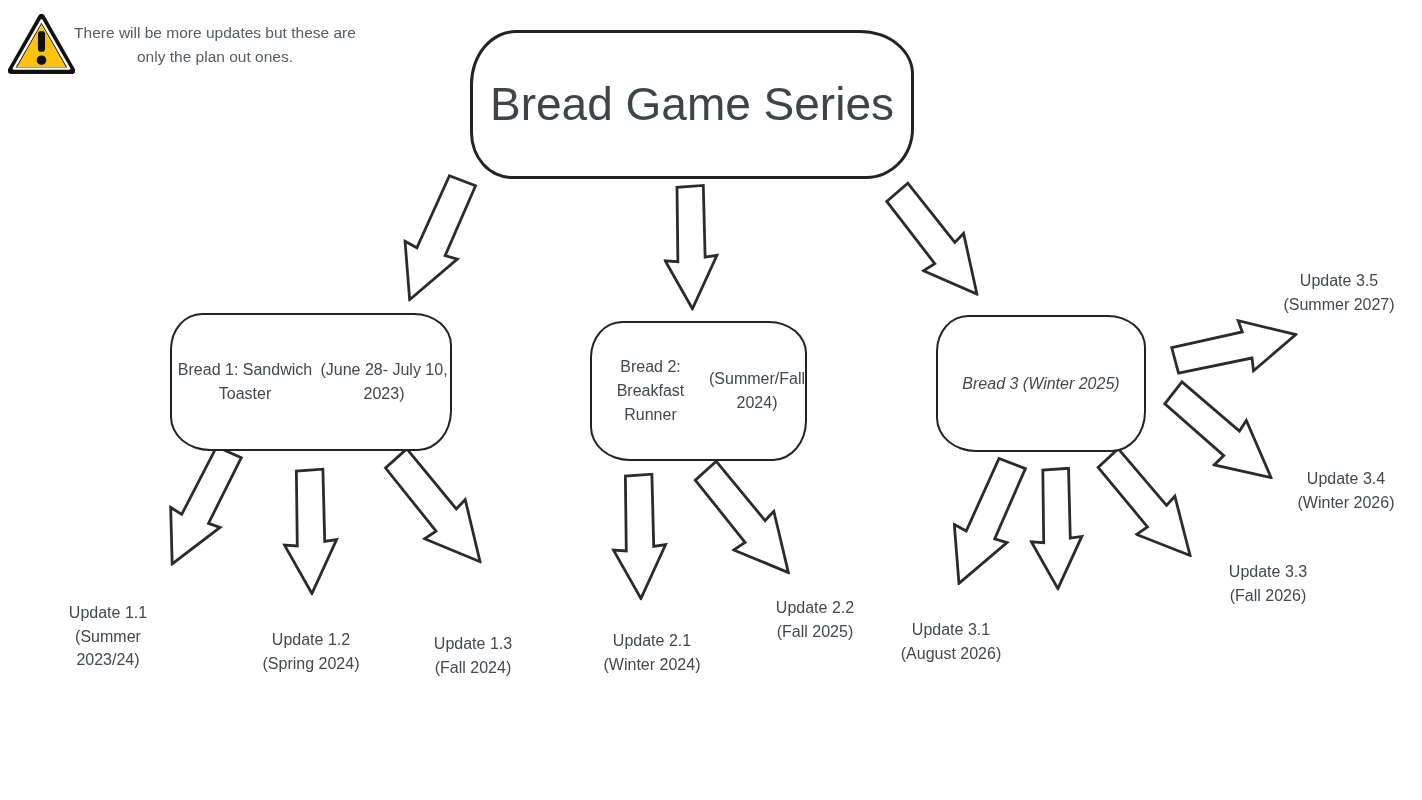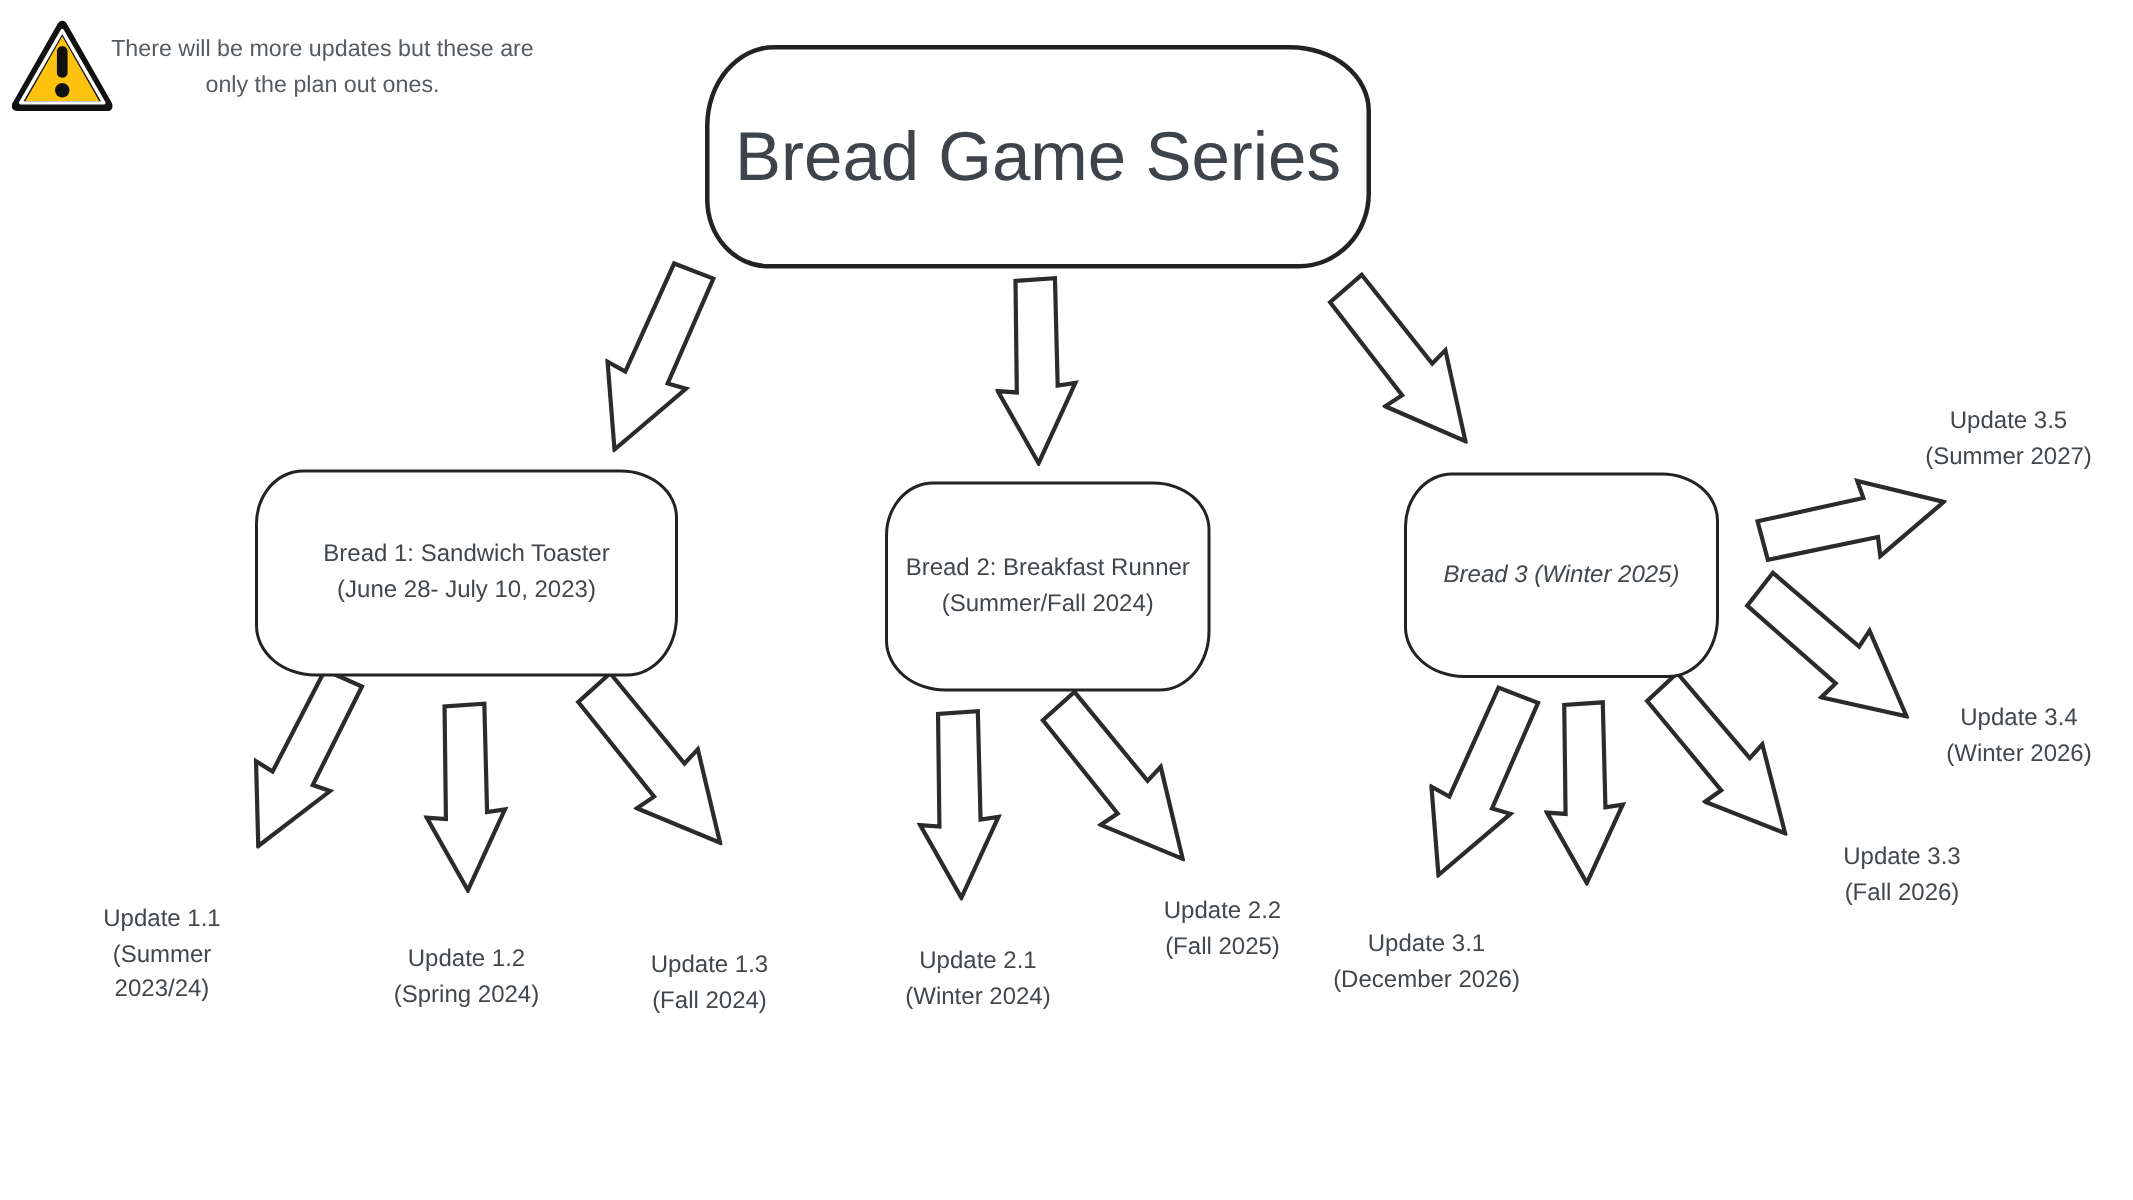--- a/index.html
+++ b/index.html
@@ -13,21 +13,21 @@
   #arrow-layer { z-index: 1; }
   #node-layer  { z-index: 2; }
   #label-layer { z-index: 3; }
 
   .block-arrow { position: absolute; }
   .block-arrow svg { display: block; }
 
   .shape-box {
     position: absolute; background: #ffffff;
     border: 2.6px solid #232323;
-    display: flex; flex-direction: column;
+    display: flex; flex-direction: row;
     align-items: center; justify-content: center;
     text-align: center;
   }
   .title-box {
     left: 470px; top: 30px; width: 438px; height: 143px;
     border-width: 3px;
     border-radius: 46px 54px 48px 42px / 54px 44px 50px 46px;
     font-size: 46px; line-height: 55px; color: #3f444a;
   }
   .game-box {
@@ -194,21 +194,21 @@
       <span>(Winter 2024)</span>
     </div>
 
     <div class="update-label u-2-2">
       <span>Update 2.2</span>
       <span>(Fall 2025)</span>
     </div>
 
     <div class="update-label u-3-1">
       <span>Update 3.1</span>
-      <span>(December 2026)</span>
+      <span>(August 2026)</span>
     </div>
 
 
     <div class="update-label u-3-3">
       <span>Update 3.3</span>
       <span>(Fall 2026)</span>
     </div>
 
     <div class="update-label u-3-4">
       <span>Update 3.4</span>

